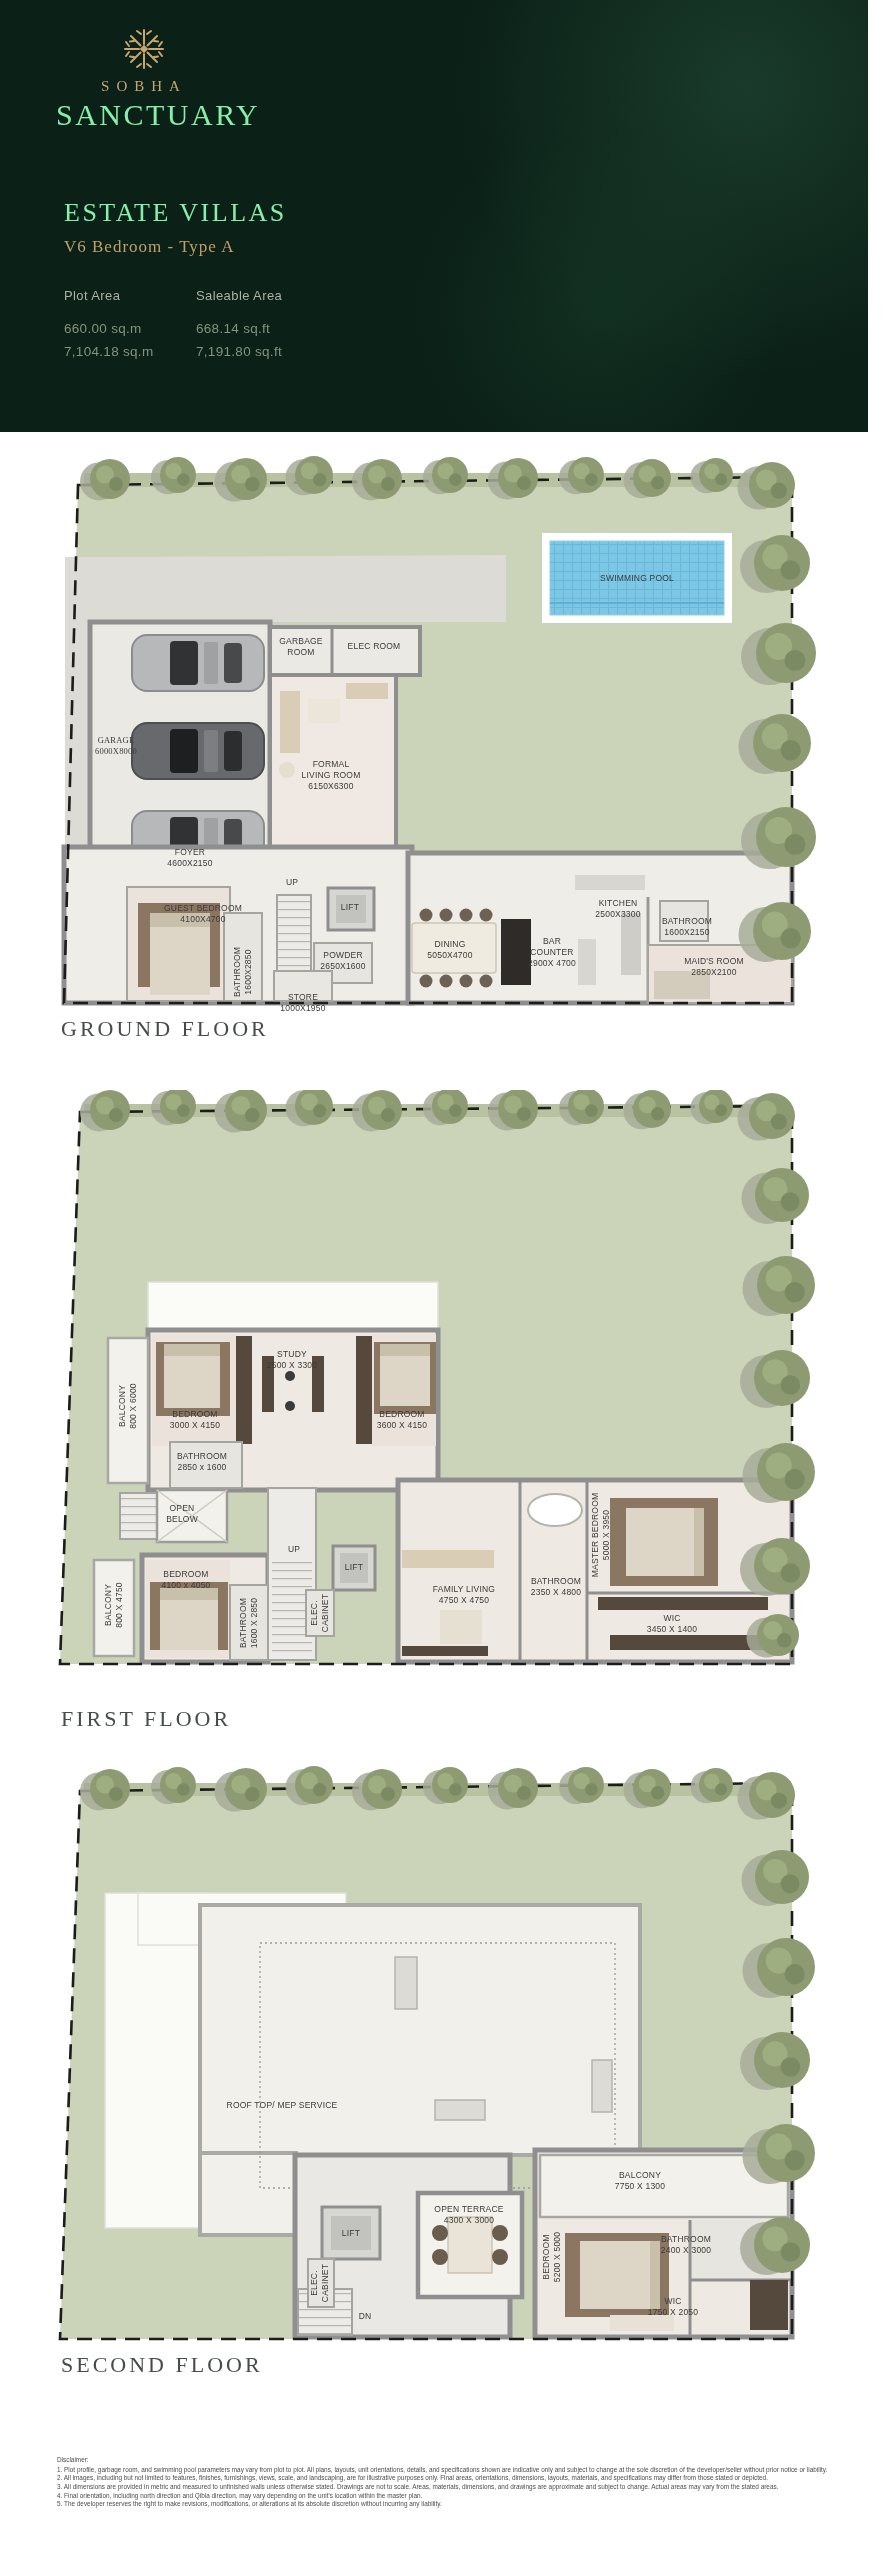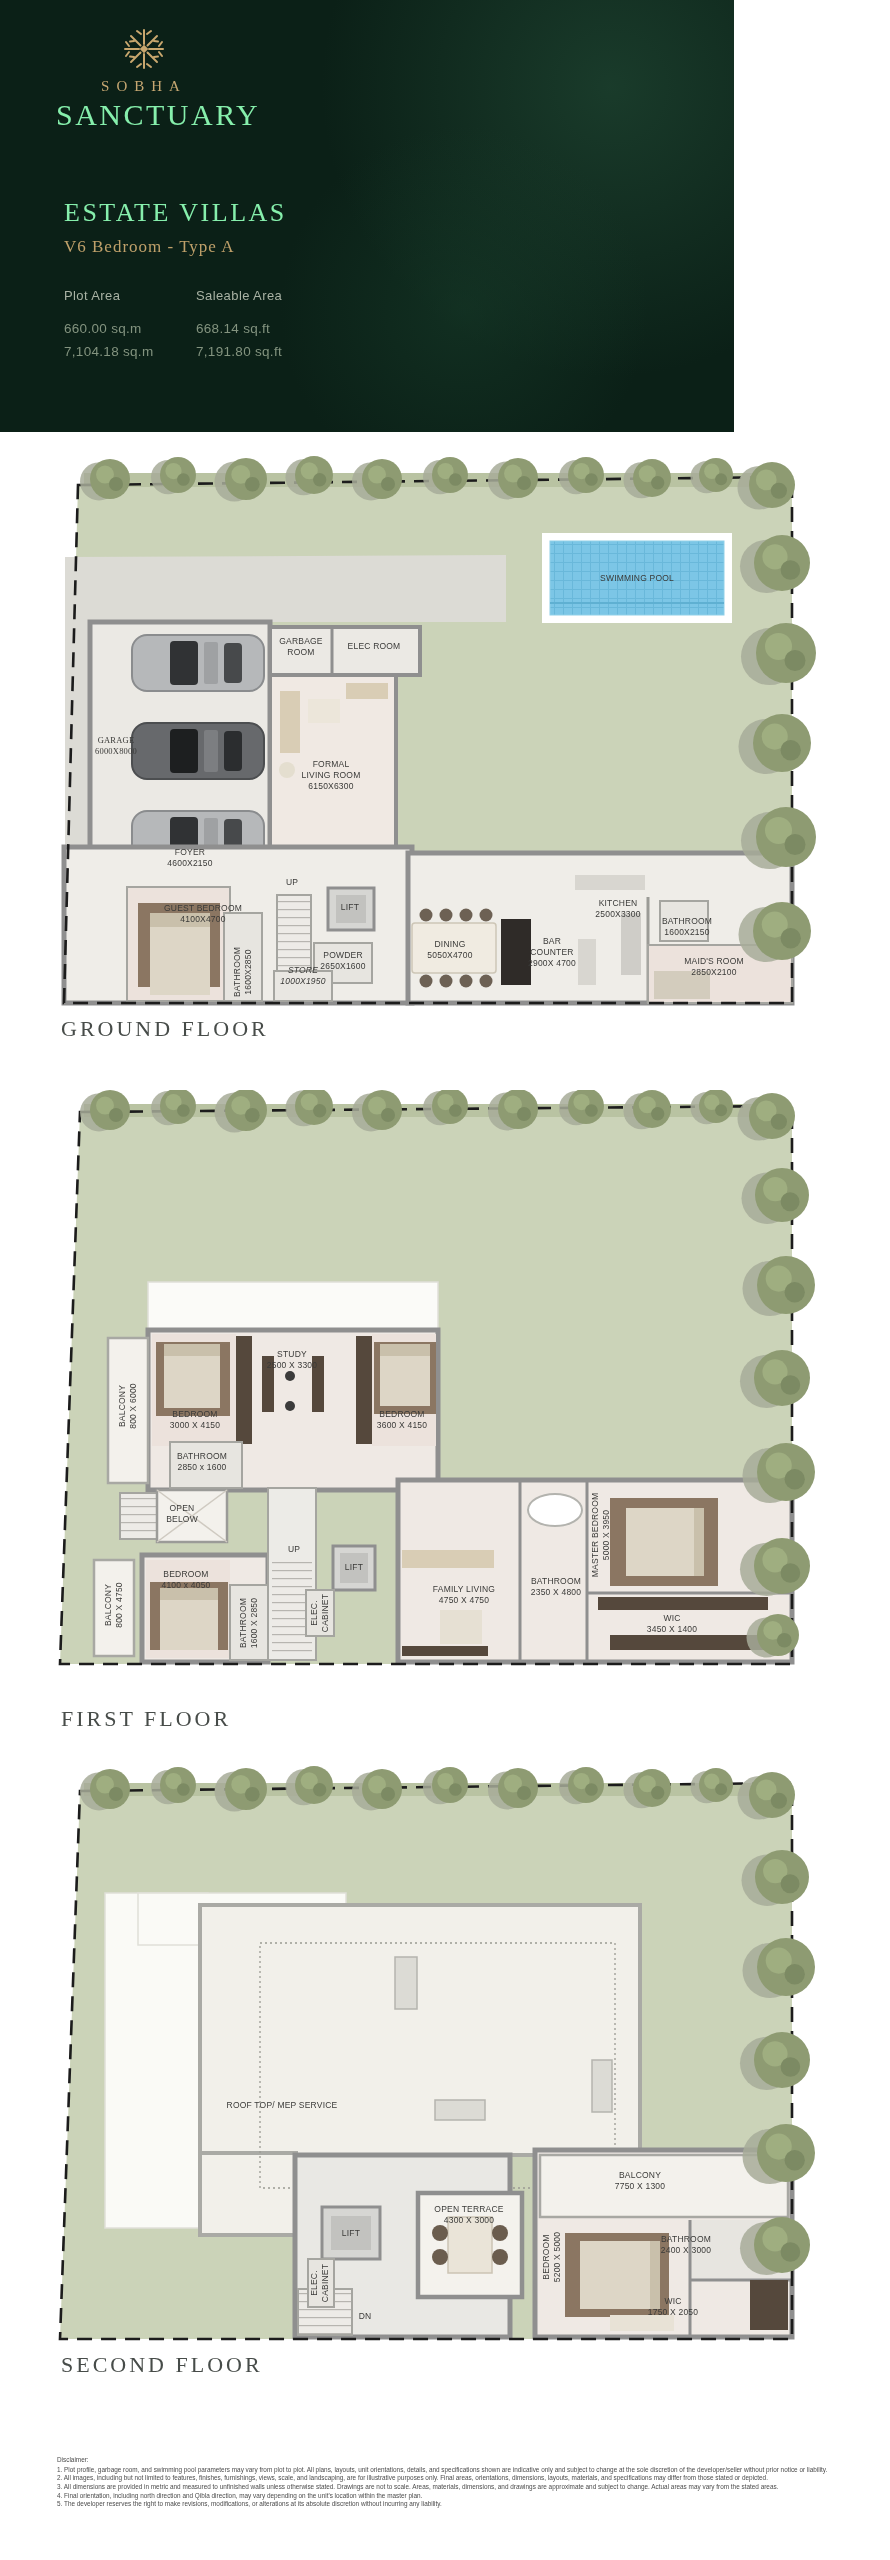--- a/index.html
+++ b/index.html
@@ -1,19 +1,19 @@
 <!DOCTYPE html>
 <html><head>
 <meta charset="utf-8">
 <style>
   html,body{margin:0;padding:0;background:#ffffff;}
   #page{position:relative;width:890px;height:2560px;background:#ffffff;overflow:hidden;
         font-family:"Liberation Sans",sans-serif;}
   
-  .header{position:absolute;left:0;top:0;width:734px;height:432px;background:#0b2017;overflow:hidden;}
+  .header{position:absolute;left:0;top:0;width:868px;height:432px;background:#0b2017;overflow:hidden;}
   .header::before{content:"";position:absolute;right:-90px;top:-140px;width:560px;height:540px;
         background:radial-gradient(circle at 62% 42%, rgba(40,86,62,.50), rgba(40,86,62,0) 62%);}
   .header::after{content:"";position:absolute;right:60px;top:120px;width:420px;height:380px;
         background:radial-gradient(circle at 50% 50%, rgba(26,66,46,.45), rgba(26,66,46,0) 65%);}
   .brand{position:absolute;left:56px;top:26px;width:176px;text-align:center;z-index:2;}
   .brand-icon{display:block;margin:0 auto 6px auto;}
   .brand-top{font-family:"Liberation Serif",serif;font-size:15px;letter-spacing:7px;color:#c6a772;}
   .brand-bottom{font-family:"Liberation Serif",serif;font-size:30px;letter-spacing:2.5px;color:#86efac;margin-top:3px;}
   .collection{position:absolute;left:64px;top:198px;font-family:Liberation Serif, serif;font-weight:400;
         font-size:26px;letter-spacing:2.5px;color:#86efac;z-index:2;}
@@ -265,21 +265,21 @@
           <div>4100X4700</div>
         </div>
         <div class="room-label rot" style="left: 193px; top: 527px;">
           <div>BATHROOM</div>
           <div>1600X2850</div>
         </div>
         <div class="room-label" style="left: 293px; top: 516px;">
           <div>POWDER</div>
           <div>2650X1600</div>
         </div>
-        <div class="room-label" style="left: 253px; top: 531px; font-style: italic;">
+        <div class="room-label" style="left: 253px; top: 558px;">
           <div>STORE</div>
           <div>1000X1950</div>
         </div>
         <div class="room-label" style="left: 400px; top: 505px;">
           <div>DINING</div>
           <div>5050X4700</div>
         </div>
         <div class="room-label" style="left: 502px; top: 507px;">
           <div>BAR</div>
           <div>COUNTER</div>

